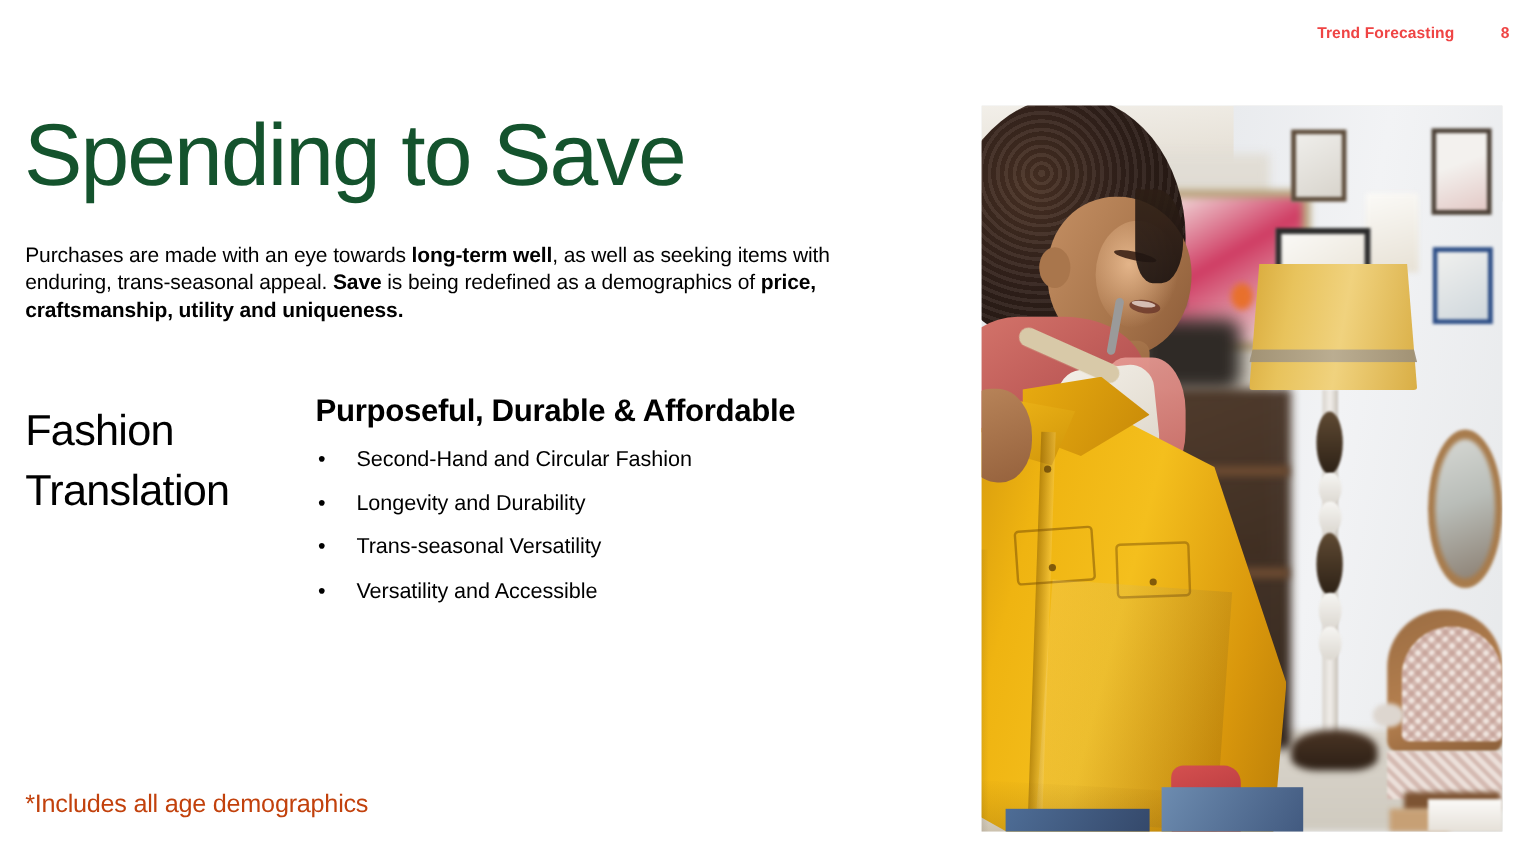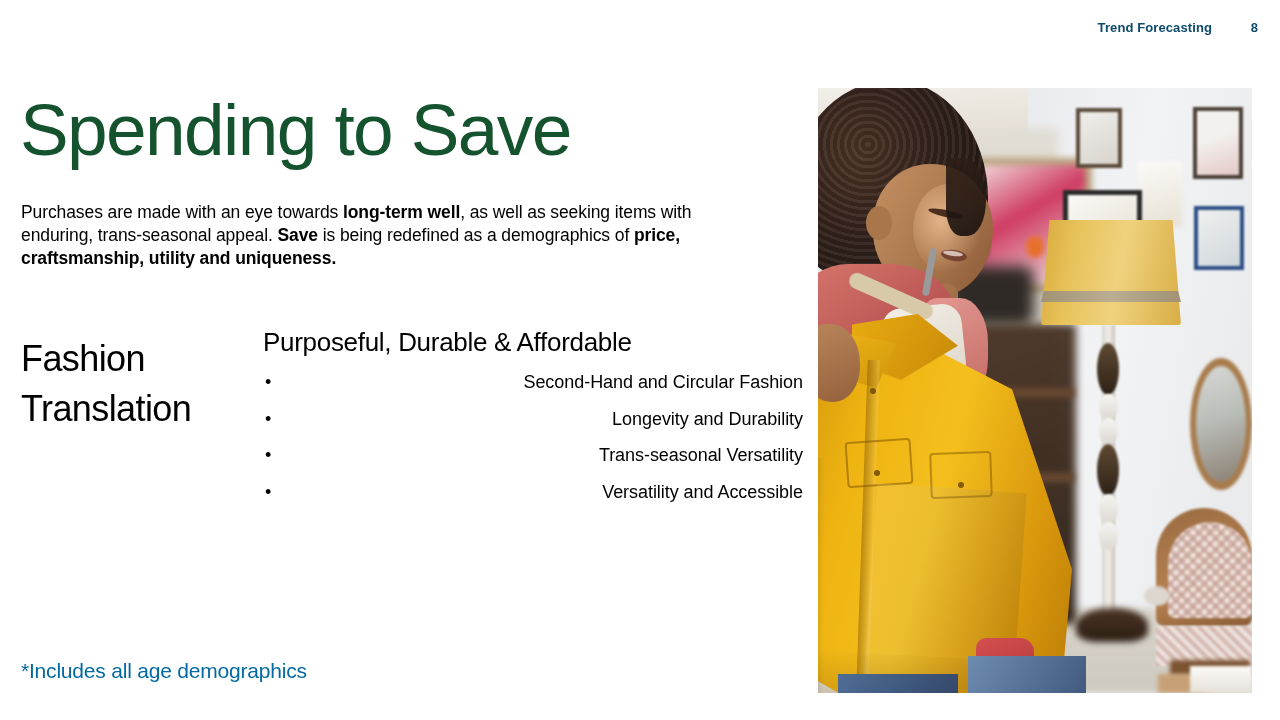--- a/index.html
+++ b/index.html
@@ -20,21 +20,21 @@
   
   .slide-header {
     position: absolute;
     top: 20px;
     right: 22px;
     display: flex;
     align-items: baseline;
     gap: 36px;
     font-size: 13px;
     font-weight: bold;
-    color: #0c4a6e;
+    color: #ef4444;
     letter-spacing: 0.1px;
   }
   .slide-header .page-num {
     font-weight: bold;
     min-width: 10px;
     text-align: right;
   }
 
   
   .slide-title {
@@ -78,21 +78,21 @@
 
   
   .points-block {
     position: absolute;
     left: 263px;
     top: 326px;
     width: 540px;
   }
   .points-heading {
     font-size: 26px;
-    font-weight: 400;
+    font-weight: 700;
     line-height: 32px;
     letter-spacing: -0.3px;
     color: #000000;
     margin: 0 0 12px 0;
     white-space: nowrap;
   }
   .bullet-list {
     list-style: none;
     margin: 0;
     padding: 0;
@@ -107,31 +107,31 @@
     color: #000000;
   }
   .bullet-dot {
     width: 32px;
     flex: 0 0 32px;
     text-align: left;
     padding-left: 2px;
     font-size: 18px;
     line-height: 24px;
   }
-  .bullet-text { flex: 1 1 auto; text-align: right; }
+  .bullet-text { flex: 1 1 auto; }
 
   
   .footnote {
     position: absolute;
     left: 21px;
     top: 659px;
     font-size: 21px;
     font-weight: 400;
     letter-spacing: -0.2px;
-    color: #0369a1;
+    color: #c2410c;
     white-space: nowrap;
   }
 
   
   .photo {
     position: absolute;
     left: 818px;
     top: 88px;
     width: 434px;
     height: 605px;

